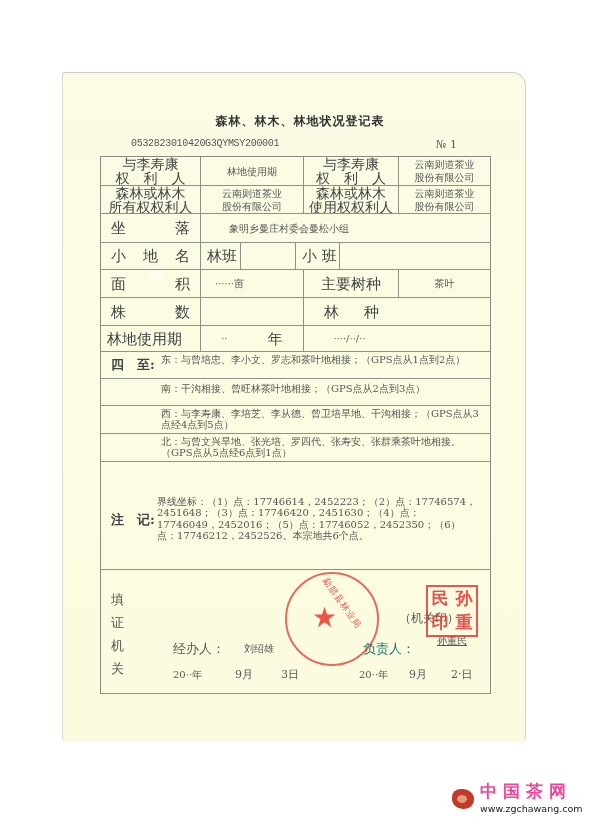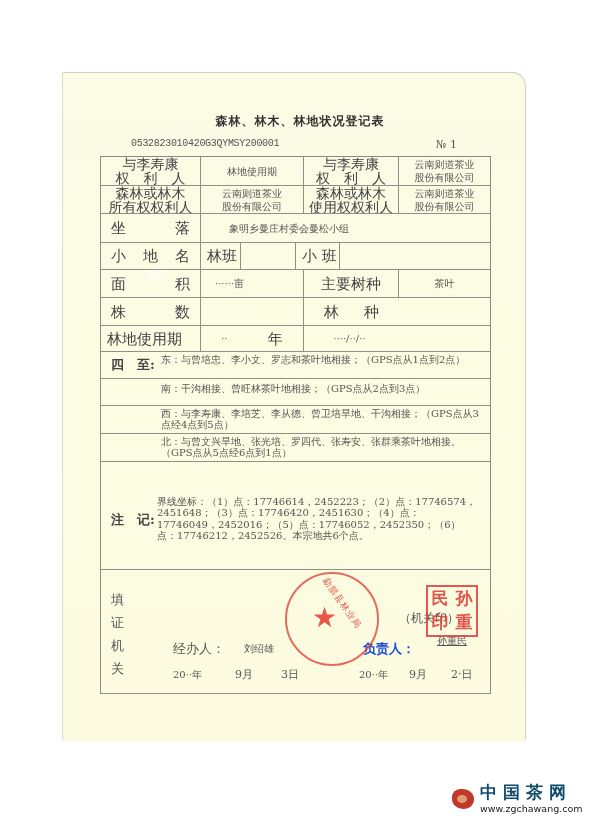--- a/index.html
+++ b/index.html
@@ -68,21 +68,21 @@
   }
   .logo {
     position:absolute; left:452px; top:783px; display:flex; align-items:center;
   }
   .logo-badge {
     width:22px; height:20px; background:#c0392b; border-radius:40% 50% 45% 50%;
     margin-right:6px; position:relative;
   }
   .logo-badge::after { content:""; position:absolute; left:5px; top:6px; width:10px; height:8px; background:#e8b88a; border-radius:50%; opacity:0.8; }
   .logo-text { display:flex; flex-direction:column; }
-  .logo-cn { font-family:Liberation Sans, sans-serif; font-size:17px; font-weight:bold; color:#0c4a6e; letter-spacing:6px; line-height:20px; }
+  .logo-cn { font-family:Liberation Mono, monospace; font-size:17px; font-weight:bold; color:#ec4899; letter-spacing:6px; line-height:20px; }
   .logo-url { font-family:"DejaVu Sans",sans-serif; font-size:9.5px; color:#222; line-height:11px; }
 </style>
 </head>
 <body>
 
 <div class="paper"></div>
 
 <div class="title">森林、林木、林地状况登记表</div>
 <div class="serial">0532823010420G3QYMSY200001</div>
 <div class="no">№ 1</div>
@@ -203,21 +203,21 @@
         <span>填</span>
         <span>证</span>
         <span>机</span>
         <span>关</span>
       </div>
     </div>
     <div class="cell" style="width:349px;position:relative;">
       <span style="position:absolute;left:258px;top:40px;font-size:12px;color:#555;">（机关印）</span>
       <span style="position:absolute;left:32px;top:70px;font-size:13px;color:#555;">经办人：</span>
       <span style="position:absolute;left:103px;top:72px;font-size:10px;color:#555;">刘绍雄</span>
-      <span style="position:absolute;left:222px;top:70px;font-size:13px;color:#1d4ed8;font-weight:bold;">负责人：</span>
+      <span style="position:absolute;left:222px;top:70px;font-size:13px;color:#0f766e;">负责人：</span>
       <span style="position:absolute;left:296px;top:64px;font-size:10px;color:#555;text-decoration:underline;">孙重民</span>
       <span style="position:absolute;left:32px;top:98px;font-size:10px;color:#555;">20··年</span>
       <span style="position:absolute;left:94px;top:97px;font-size:11px;color:#555;">9月</span>
       <span style="position:absolute;left:140px;top:97px;font-size:11px;color:#555;">3日</span>
       <span style="position:absolute;left:218px;top:98px;font-size:10px;color:#555;">20··年</span>
       <span style="position:absolute;left:268px;top:97px;font-size:11px;color:#555;">9月</span>
       <span style="position:absolute;left:310px;top:97px;font-size:11px;color:#555;">2·日</span>
     </div>
   </div>
 </div>

